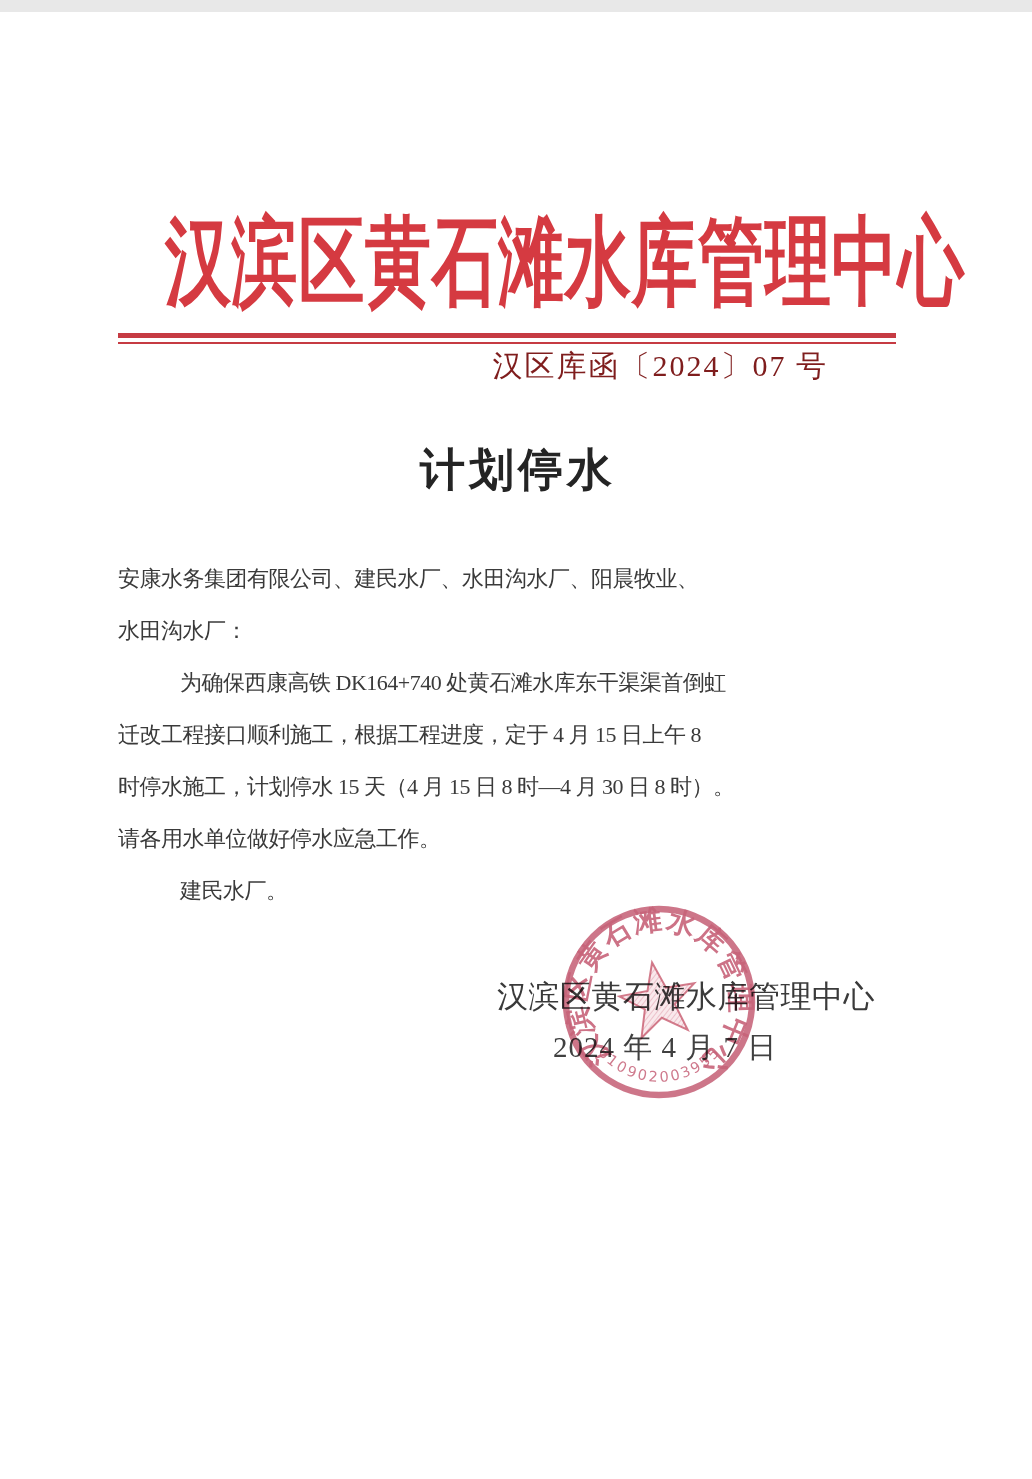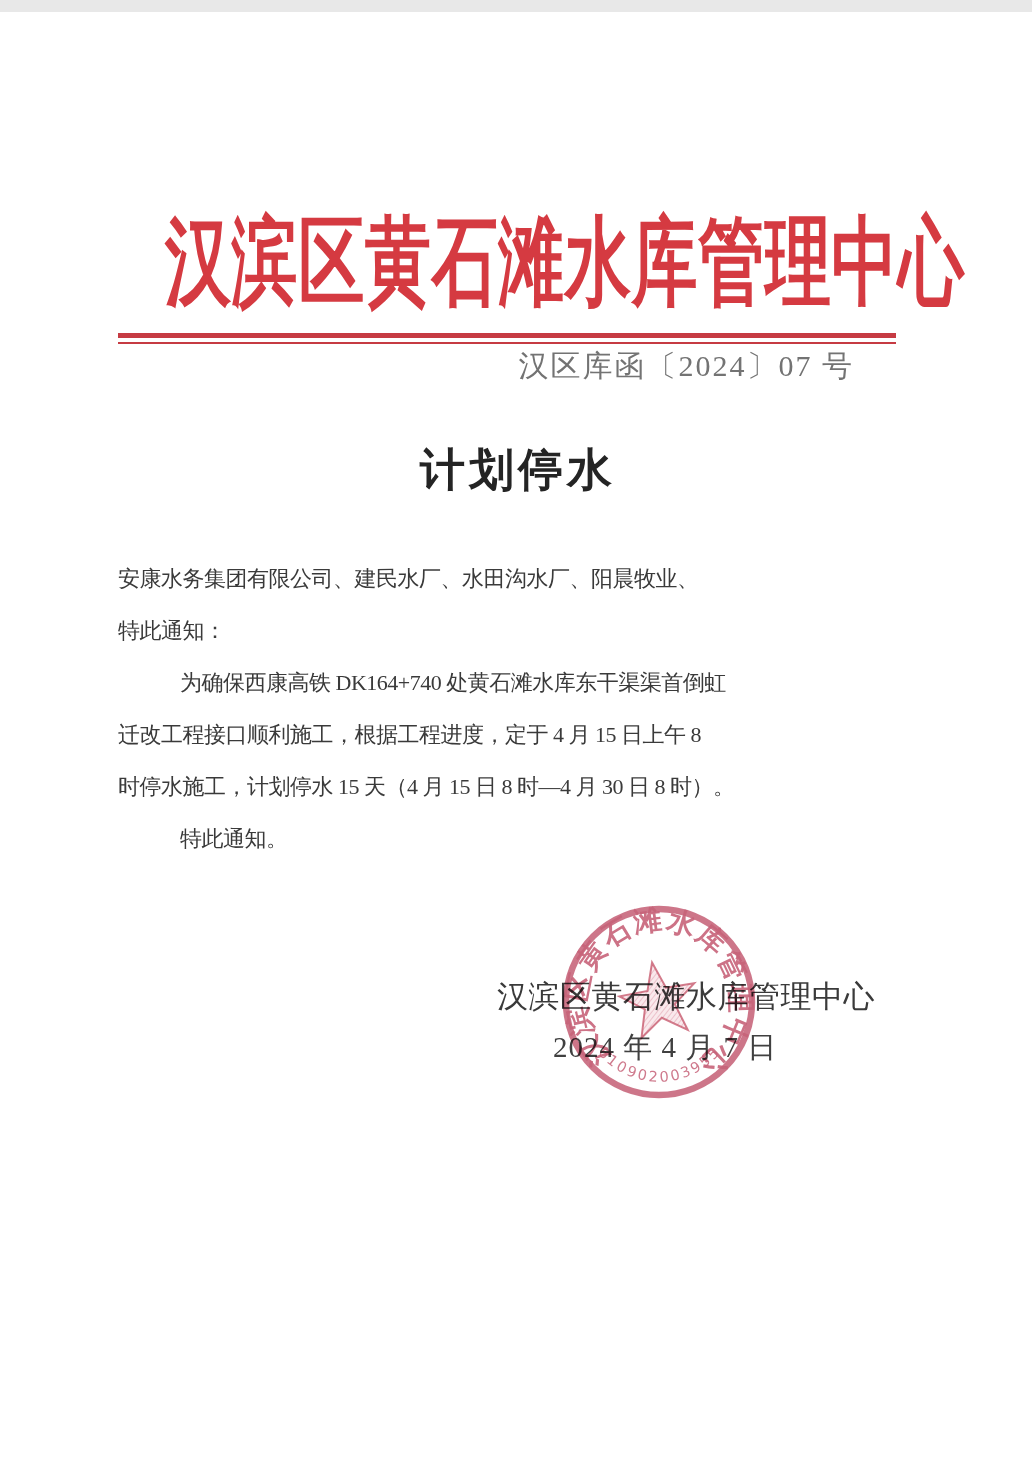--- a/index.html
+++ b/index.html
@@ -21,22 +21,22 @@
     transform:scaleX(0.68);
     transform-origin:50% 50%;
     letter-spacing:1px;
   }
   
   .rule { position:absolute; left:118px; width:778px; background:#c63b43; }
   .rule-thick { top:321px; height:5px; }
   .rule-thin  { top:330px; height:2px; }
 
   .doc-number {
-    position:absolute; top:334px; right:178px;
-    font-size:30px; color:#737373;
+    position:absolute; top:334px; right:204px;
+    font-size:30px; color:#7f1d1d;
     letter-spacing:2px; white-space:nowrap;text-align:center;
   }
   .notice-title {
     position:absolute; top:428px; left:0; width:100%;
     text-align:center;
     font-size:45px; font-weight:bold; color:#242424;
     letter-spacing:4px; text-indent:4px;
   }
   .body-block {
     position:absolute; left:118px; top:541px; width:794px;
@@ -78,25 +78,26 @@
 
   <div class="rule rule-thick"></div>
   <div class="rule rule-thin"></div>
 
   <div class="doc-number">汉区库函〔2024〕07 号</div>
 
   <div class="notice-title">计划停水</div>
 
   <div class="body-block">
     <div class="line">安康水务集团有限公司、建民水厂、水田沟水厂、阳晨牧业、</div>
-    <div class="line">特此通知：</div>
+    <div class="line">水田沟水厂：</div>
     <div class="line indent">为确保西康高铁 DK164+740 处黄石滩水库东干渠渠首倒虹</div>
     <div class="line">迁改工程接口顺利施工，根据工程进度，定于 4 月 15 日上午 8</div>
     <div class="line">时停水施工，计划停水 15 天（4 月 15 日 8 时—4 月 30 日 8 时）。</div>
-    <div class="line indent">特此通知。</div>
+    <div class="line">请各用水单位做好停水应急工作。</div>
+    <div class="line indent">建民水厂。</div>
   </div>
 
   <div class="signature-line">汉滨区黄石滩水库管理中心</div>
   <div class="date-line">2024 年 4 月 7 日</div>
 
   <div class="stamp">
     <svg viewBox="-133 -133 266 266" xmlns="http://www.w3.org/2000/svg">
       <defs>
         <pattern id="hatch" width="4" height="4" patternUnits="userSpaceOnUse" patternTransform="rotate(48)">
           <rect width="4" height="4" fill="rgba(236,176,188,0.30)"></rect>

